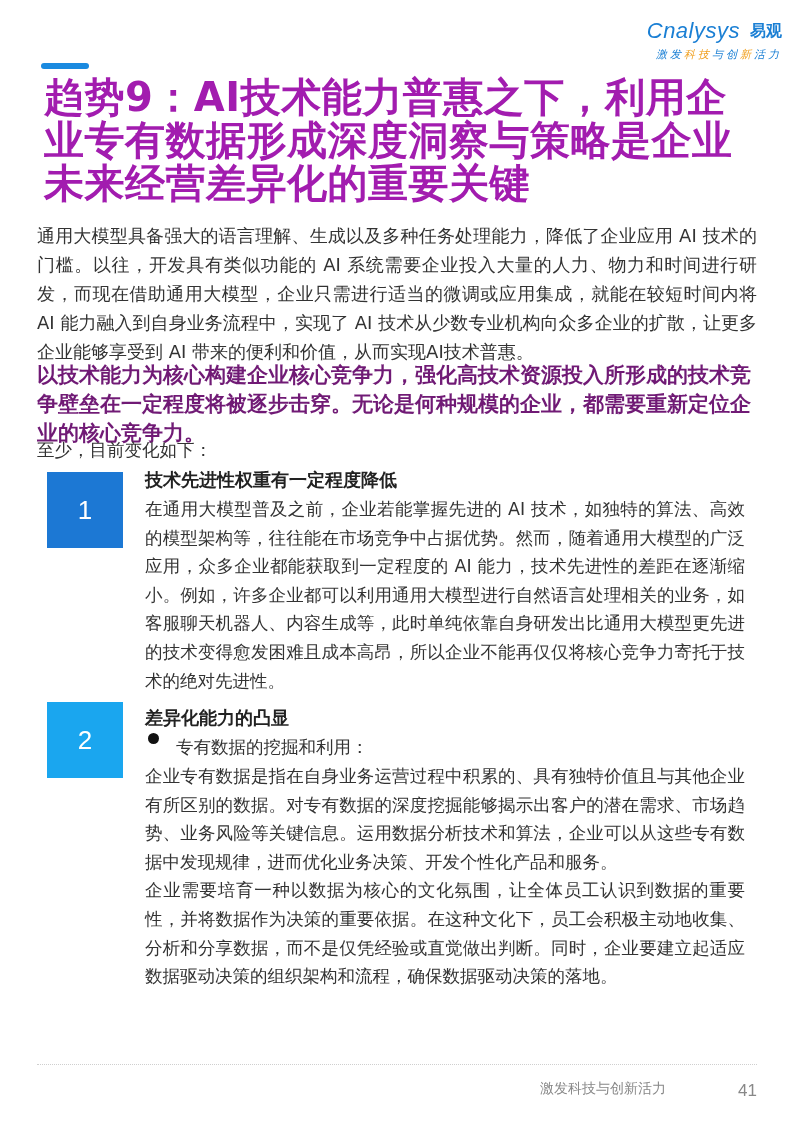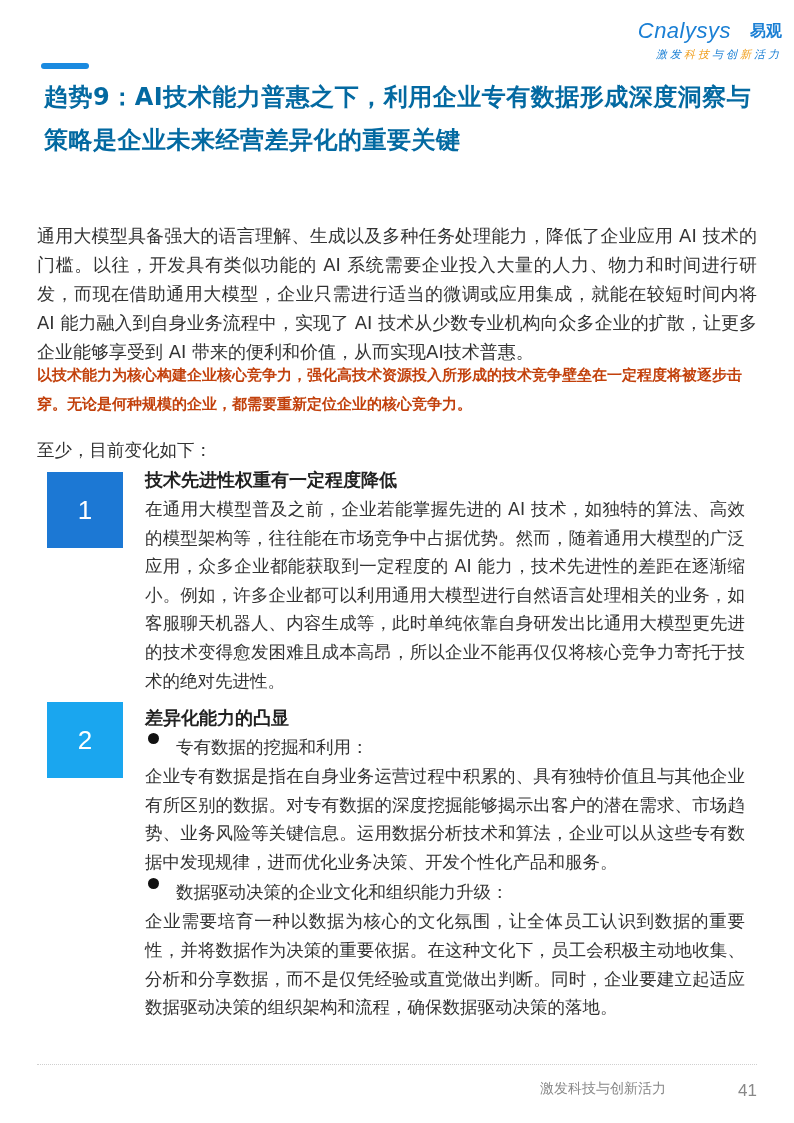--- a/index.html
+++ b/index.html
@@ -2,42 +2,42 @@
 <html><head>
   <meta charset="utf-8">
   <style>
     html, body { margin: 0; padding: 0; background: #ffffff; }
     body {
       width: 794px; height: 1123px; position: relative; overflow: hidden;
       font-family: "DejaVu Sans", "Liberation Sans", sans-serif;
       color: #333333;
     }
     .logo { position: absolute; left: 622px; top: 18px; width: 160px; text-align: right; }
-    .logo-main { display: flex; justify-content: flex-end; align-items: center; gap: 19px; }
+    .logo-main { display: flex; justify-content: flex-end; align-items: center; gap: 10px; }
     .logo-en { font-family: "Liberation Sans", sans-serif; font-style: italic; font-size: 22px; color: #1a7fd4; letter-spacing: 0.5px; }
     .logo-cn { font-size: 16px; font-weight: bold; color: #1a7fd4; }
     .logo-tag { font-size: 11px; font-style: italic; letter-spacing: 3px; margin-top: 3px; color: #1a7fd4; }
     .logo-tag .orange { color: #f0a020; }
 
     .accent-bar { position: absolute; left: 41px; top: 63px; width: 48px; height: 6px; border-radius: 3px; background: #1a8ae0; }
 
     .title {
       position: absolute; left: 44px; top: 76px; width: 720px;
-      font-size: 24px; font-weight: bold; line-height: 43px; color: #0369a1;
+      font-size: 40px; font-weight: bold; line-height: 43px; color: #a21caf;
       letter-spacing: 0.5px; margin: 0;
     }
 
     .intro {
       position: absolute; left: 37px; top: 221px; width: 720px;
       font-size: 18px; line-height: 29px; color: #333;
       margin: 0; text-align: justify;
     }
     .highlight {
       position: absolute; left: 37px; top: 361px; width: 720px;
-      font-size: 15px; line-height: 29px; color: #c2410c; font-weight: bold; margin: 0;
+      font-size: 21px; line-height: 29px; color: #701a75; font-weight: bold; margin: 0;
     }
     .after {
       position: absolute; left: 37px; top: 436px; width: 720px;
       font-size: 17.5px; line-height: 29px; color: #333; margin: 0;
     }
 
     .numbox {
       position: absolute; width: 76px; height: 76px; color: #fff;
       display: flex; align-items: center; justify-content: center;
       font-family: "Liberation Sans", sans-serif; font-size: 26px;
@@ -89,22 +89,18 @@
 <div class="numbox n2">
   <span>2</span>
 </div>
 <div class="section s2">
   <p class="sec-title">差异化能力的凸显</p>
   <p class="bullet">
     <span class="bullet-dot"></span>
     <span>专有数据的挖掘和利用：</span>
   </p>
   <p class="sec-body">企业专有数据是指在自身业务运营过程中积累的、具有独特价值且与其他企业有所区别的数据。对专有数据的深度挖掘能够揭示出客户的潜在需求、市场趋势、业务风险等关键信息。运用数据分析技术和算法，企业可以从这些专有数据中发现规律，进而优化业务决策、开发个性化产品和服务。</p>
-  <p class="bullet" style="margin-top:2px;">
-    <span class="bullet-dot"></span>
-    <span>数据驱动决策的企业文化和组织能力升级：</span>
-  </p>
   <p class="sec-body">企业需要培育一种以数据为核心的文化氛围，让全体员工认识到数据的重要性，并将数据作为决策的重要依据。在这种文化下，员工会积极主动地收集、分析和分享数据，而不是仅凭经验或直觉做出判断。同时，企业要建立起适应数据驱动决策的组织架构和流程，确保数据驱动决策的落地。</p>
 </div>
 
 <div class="footer-line"></div>
 <div class="footer-tag">激发科技与创新活力</div>
 <div class="footer-page">41</div>
 
 </body></html>

